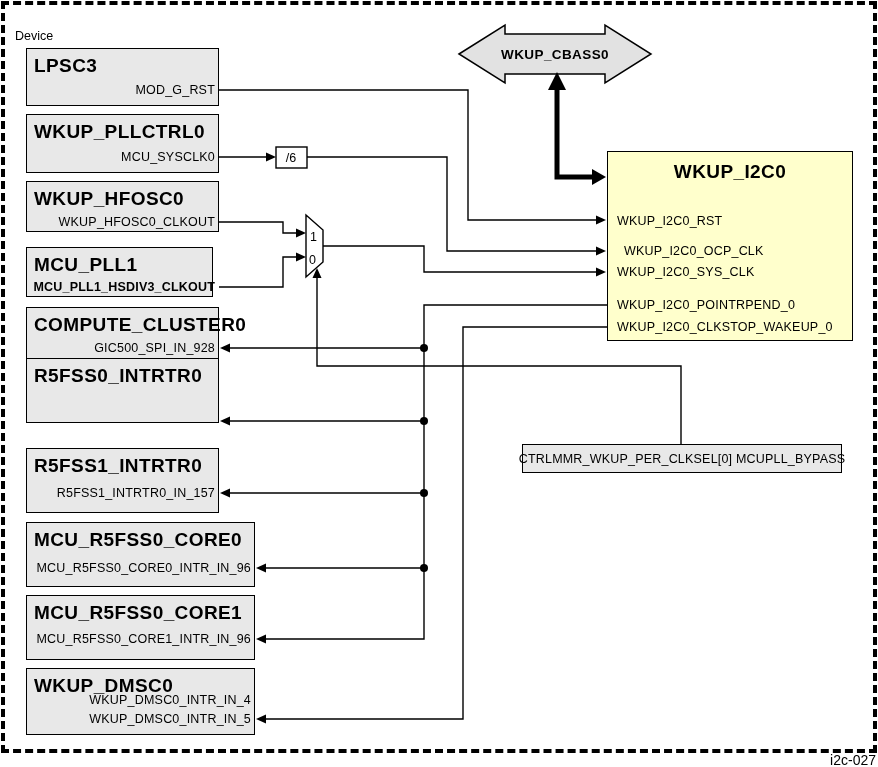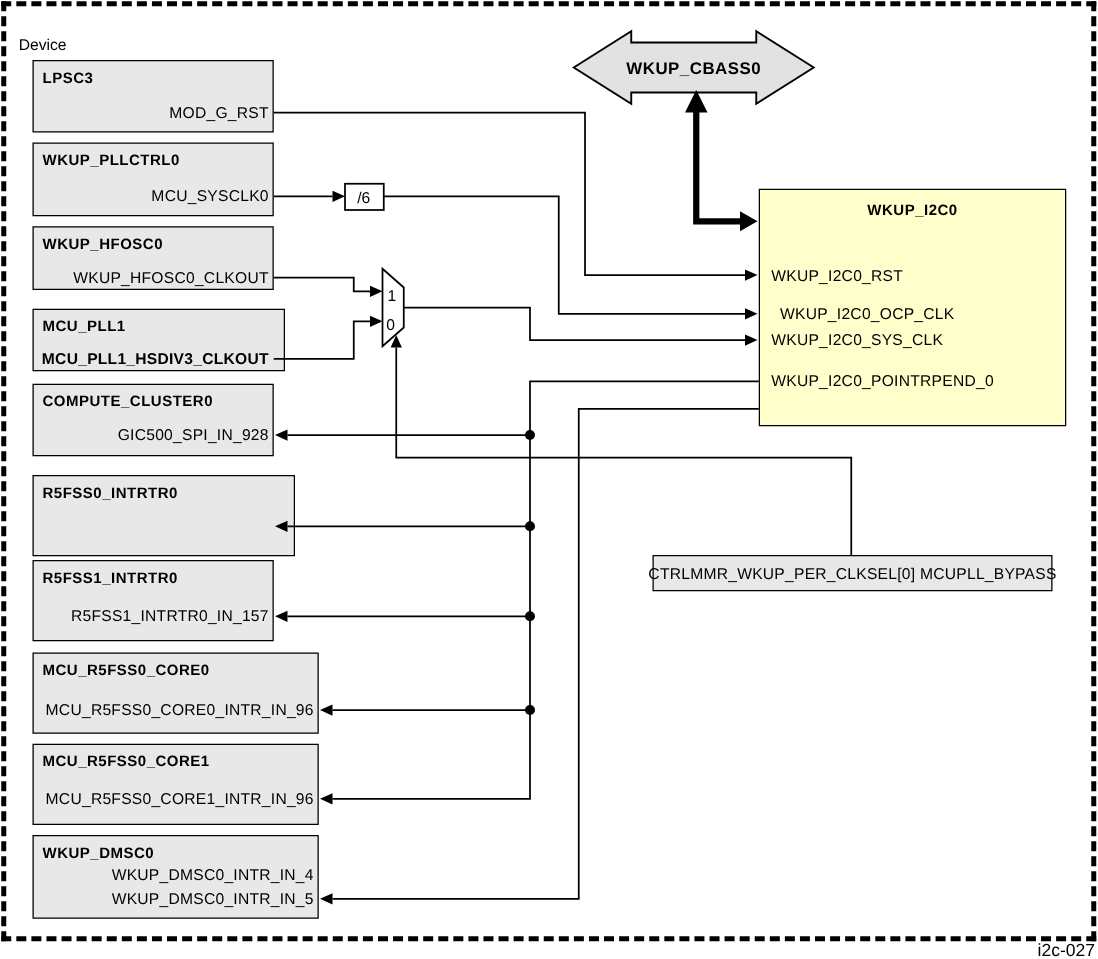--- a/index.html
+++ b/index.html
@@ -17,21 +17,21 @@
   }
   .figure-id {
     position:absolute; top:752px; right:2px; font-size:14px; white-space:nowrap;
   }
   .module {
     position:absolute; background:#e8e8e8; border:1.5px solid #000;
     box-sizing:border-box;
   }
   .module--yellow { background:#ffffcc; }
   .module-title {
-    position:absolute; left:7px; top:6px; font-weight:bold; font-size:12px;
+    position:absolute; left:7px; top:6px; font-weight:bold; font-size:19px;
     letter-spacing:0.4px; white-space:nowrap;
   }
   .module-title--center { left:0; right:0; text-align:center; }
   .port-label {
     position:absolute; font-size:12.5px; letter-spacing:0.2px;
     white-space:nowrap; height:16px; line-height:16px;
   }
   .port-label--right { text-align:right; }
   .ctrl-box {
     position:absolute; left:522px; top:444px; width:320px; height:29px;
@@ -61,27 +61,27 @@
 
   <div class="module" style="left:26px;top:48px;width:193px;height:58px;">
     <div class="module-title">LPSC3</div>
   </div>
   <div class="module" style="left:26px;top:114px;width:193px;height:59px;">
     <div class="module-title">WKUP_PLLCTRL0</div>
   </div>
   <div class="module" style="left:26px;top:181px;width:193px;height:51px;">
     <div class="module-title">WKUP_HFOSC0</div>
   </div>
-  <div class="module" style="left:26px;top:247px;width:202px;height:50px;">
+  <div class="module" style="left:26px;top:247px;width:187px;height:50px;">
     <div class="module-title">MCU_PLL1</div>
   </div>
   <div class="module" style="left:26px;top:307px;width:193px;height:58px;">
     <div class="module-title">COMPUTE_CLUSTER0</div>
   </div>
-  <div class="module" style="left:26px;top:380px;width:210px;height:65px;">
+  <div class="module" style="left:26px;top:358px;width:193px;height:65px;">
     <div class="module-title">R5FSS0_INTRTR0</div>
   </div>
   <div class="module" style="left:26px;top:448px;width:193px;height:65px;">
     <div class="module-title">R5FSS1_INTRTR0</div>
   </div>
   <div class="module" style="left:26px;top:522px;width:229px;height:65px;">
     <div class="module-title">MCU_R5FSS0_CORE0</div>
   </div>
   <div class="module" style="left:26px;top:595px;width:229px;height:65px;">
     <div class="module-title">MCU_R5FSS0_CORE1</div>
@@ -101,20 +101,21 @@
   <div class="port-label port-label--right" style="left:29px;top:692px;width:222px;">WKUP_DMSC0_INTR_IN_4</div>
   <div class="port-label port-label--right" style="left:29px;top:711px;width:222px;">WKUP_DMSC0_INTR_IN_5</div>
 
   <div class="module module--yellow" style="left:607px;top:151px;width:246px;height:190px;">
     <div class="module-title module-title--center" style="top:9px;">WKUP_I2C0</div>
   </div>
   <div class="port-label" style="left:617px;top:213px;">WKUP_I2C0_RST</div>
   <div class="port-label" style="left:613px;top:243px;margin-left:11px;">WKUP_I2C0_OCP_CLK</div>
   <div class="port-label" style="left:617px;top:264px;">WKUP_I2C0_SYS_CLK</div>
   <div class="port-label" style="left:617px;top:297px;">WKUP_I2C0_POINTRPEND_0</div>
+  <div class="port-label" style="left:617px;top:319px;">WKUP_I2C0_CLKSTOP_WAKEUP_0</div>
 
   <div class="ctrl-box">CTRLMMR_WKUP_PER_CLKSEL[0] MCUPLL_BYPASS</div>
 
   <svg class="wires" width="878" height="767" viewBox="0 0 878 767">
 
     <g>
       <polygon class="shape-bus" points="459,54 505,25 505,34 605,34 605,25 651,54 605,83 605,74 505,74 505,83"></polygon>
       <text class="svg-label-bold" x="555" y="59" text-anchor="middle">WKUP_CBASS0</text>
     </g>
 

